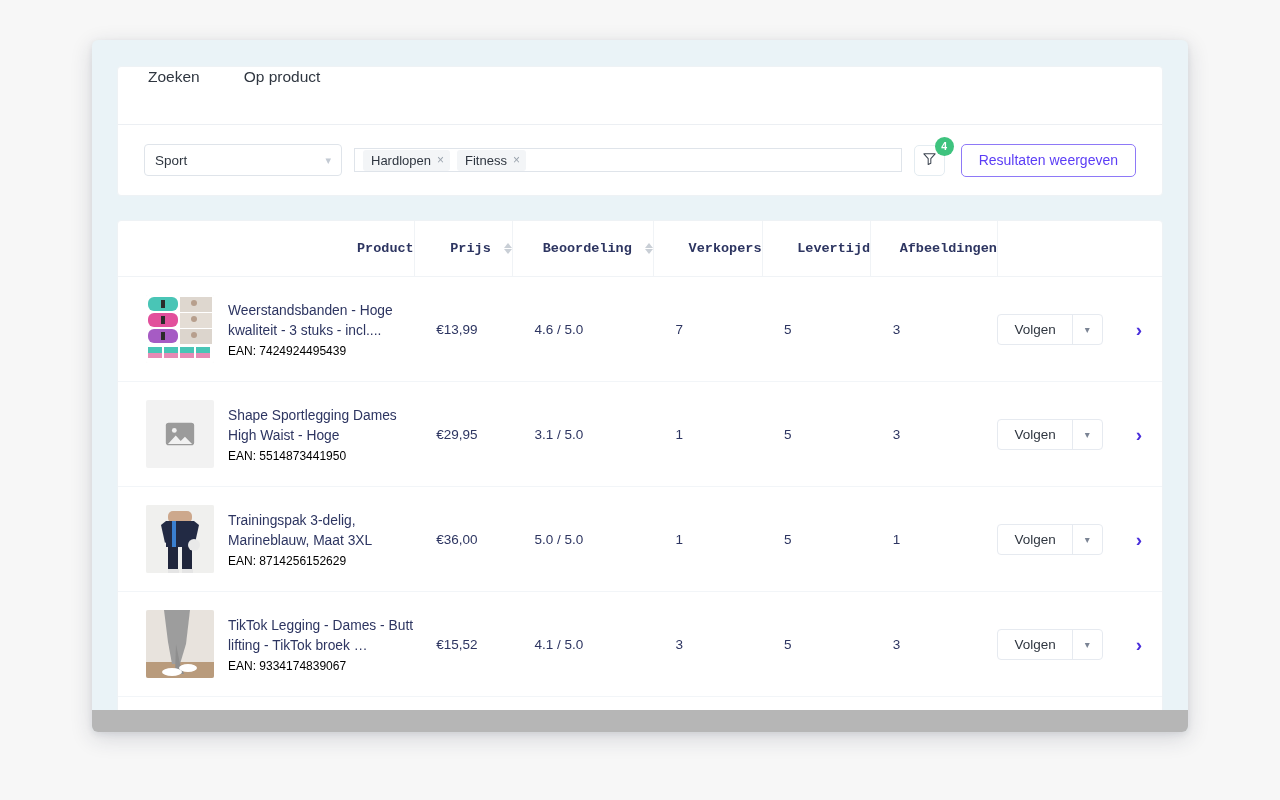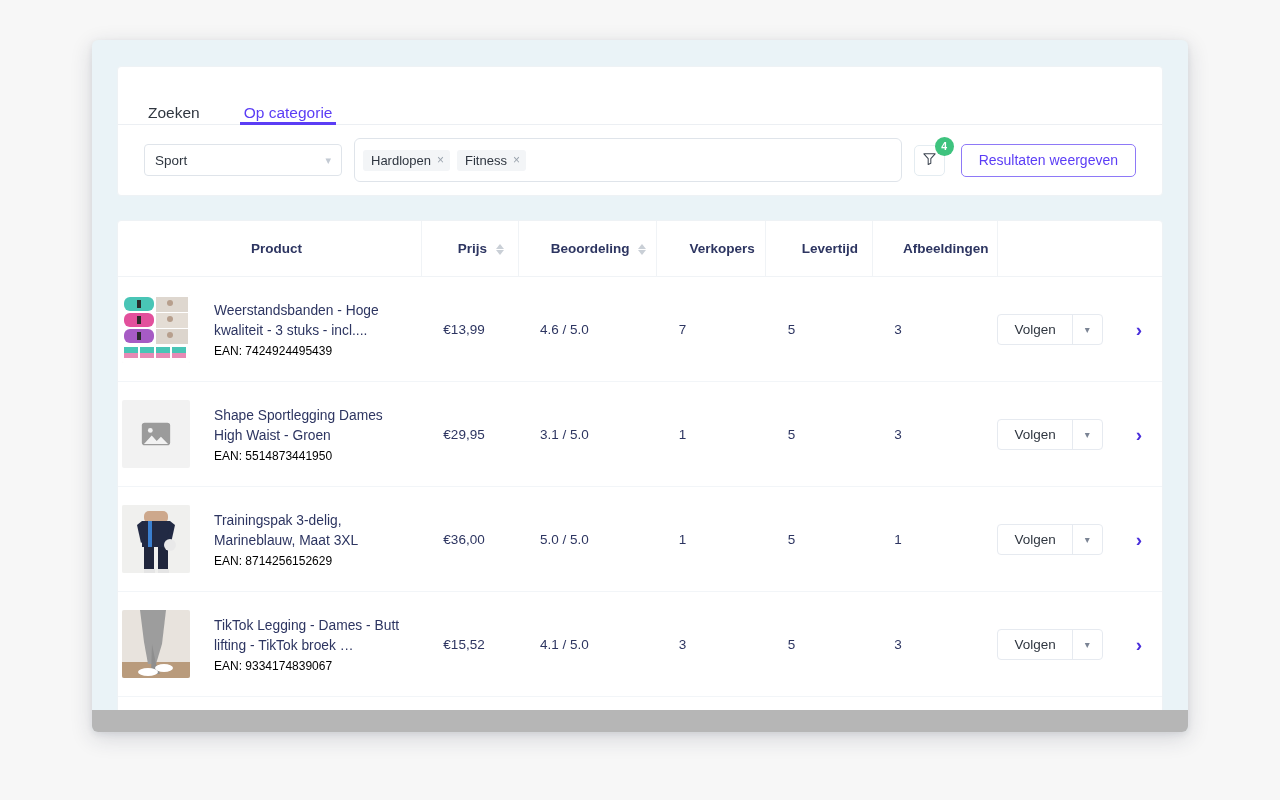--- a/index.html
+++ b/index.html
@@ -28,21 +28,21 @@
 
   
   .tabbar {
     height: 58px;
     display: flex;
     align-items: stretch;
     padding: 0 26px;
     border-bottom: 1px solid #eceff3;
   }
   .tab {
-    display: flex; align-items: flex-end;
+    display: flex; align-items: flex-start;
     padding: 0 4px;
     margin-right: 36px;
     font-size: 15.5px;
     color: #2f3640;
     cursor: pointer;
     border-bottom: 3px solid transparent;
     position: relative;
     top: 1px;
   }
   .tab.active { color: #5b3df5; border-bottom-color: #5b3df5; }
@@ -60,23 +60,23 @@
     border-radius: 4px;
     background: #fff;
     display: flex; align-items: center;
     padding: 0 10px;
     font-size: 13.5px; color: #2f3640;
     cursor: pointer;
     justify-content: space-between;
   }
   .select .chev { color: #c3cad3; font-size: 11px; }
   .tagbox {
-    flex: 1; height: 44px;
+    flex: 1; height: 24px;
     border: 1px solid #dfe4ea;
-    border-radius: 6px;
+    border-radius: 0;
     background: #fff;
     display: flex; align-items: center;
     padding: 0 8px; gap: 7px;
     cursor: text;
   }
   .tag {
     background: #f3f5f7;
     border-radius: 3px;
     height: 21px;
     display: flex; align-items: center;
@@ -116,45 +116,46 @@
     margin-left: 4px;
   }
 
   
   .tablecard { margin-top: 24px; }
   table { width: 100%; border-collapse: collapse; }
   thead th {
     font-size: 13.5px;
     color: #2d3561;
     font-weight: bold;
-    text-align: center;
+    text-align: right;
     padding: 20px 0 20px 0;
     border-bottom: 1px solid #f0f3f6;
     white-space: nowrap;
     vertical-align: middle;
+    font-family: Liberation Mono, monospace;
   }
   th.pad { padding-left: 14px; }
   .sorter { display: inline-flex; flex-direction: column; margin-left: 5px; vertical-align: middle; gap: 1px; }
   .sorter i {
     display: block; width: 0; height: 0;
     border-left: 4px solid transparent;
     border-right: 4px solid transparent;
   }
   .sorter i.up { border-bottom: 5px solid #c9cfd6; }
   .sorter i.dn { border-top: 5px solid #c9cfd6; }
   .divline { border-left: 1px solid #f0f3f6; }
 
   tbody td {
     border-bottom: 1px solid #f2f5f8;
     font-size: 13.5px;
     color: #2d3561;
     padding: 18px 0;
     vertical-align: middle;
   }
-  .prodcell { display: flex; align-items: center; gap: 24px; padding-left: 4px; }
+  .prodcell { display: flex; align-items: center; gap: 14px; padding-left: 28px; }
   .thumb {
     width: 68px; height: 68px;
     flex: 0 0 68px;
     background: #f2f2f2;
     border-radius: 2px;
     overflow: hidden;
     display: flex; align-items: center; justify-content: center;
   }
   .thumb svg { display: block; }
   .ptitle {
@@ -198,22 +199,22 @@
 <body>
 
 <div id="app">
 
   <div class="card">
 
     <div class="tabbar">
       <div class="tab">
         <span>Zoeken</span>
       </div>
-      <div class="tab active">
-        <span>Op categorie</span>
+      <div class="tab">
+        <span>Op product</span>
       </div>
     </div>
 
     <div class="filterrow">
 
       <div class="select">
         <span>Sport</span>
         <span class="chev">▾</span>
       </div>
 
@@ -335,21 +336,21 @@
           <td>
             <div class="prodcell">
               <div class="thumb">
                 <svg width="34" height="34" viewBox="0 0 24 24">
                   <rect x="2" y="4" width="20" height="16" rx="2" fill="#9b9b9b"></rect>
                   <circle cx="8" cy="9.5" r="1.7" fill="#f2f2f2"></circle>
                   <path d="M3.5 19l5.5-6 3.5 4 3-3 5 5z" fill="#f2f2f2"></path>
                 </svg>
               </div>
               <div>
-                <div class="ptitle">Shape Sportlegging Dames High Waist - Groen</div>
+                <div class="ptitle">Shape Sportlegging Dames High Waist - Hoge</div>
                 <div class="ean">EAN: 5514873441950</div>
               </div>
             </div>
           </td>
           <td class="num" style="padding-left:22px">€29,95</td>
           <td class="num" style="padding-left:22px">3.1 / 5.0</td>
           <td class="num" style="padding-left:22px">1</td>
           <td class="num" style="padding-left:22px">5</td>
           <td class="num" style="padding-left:22px">3</td>
           <td>

